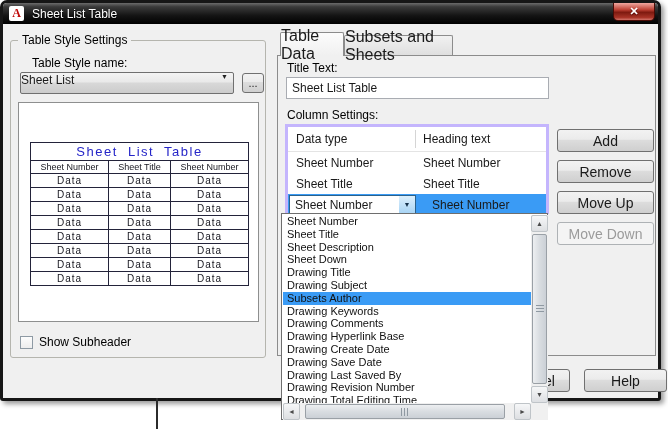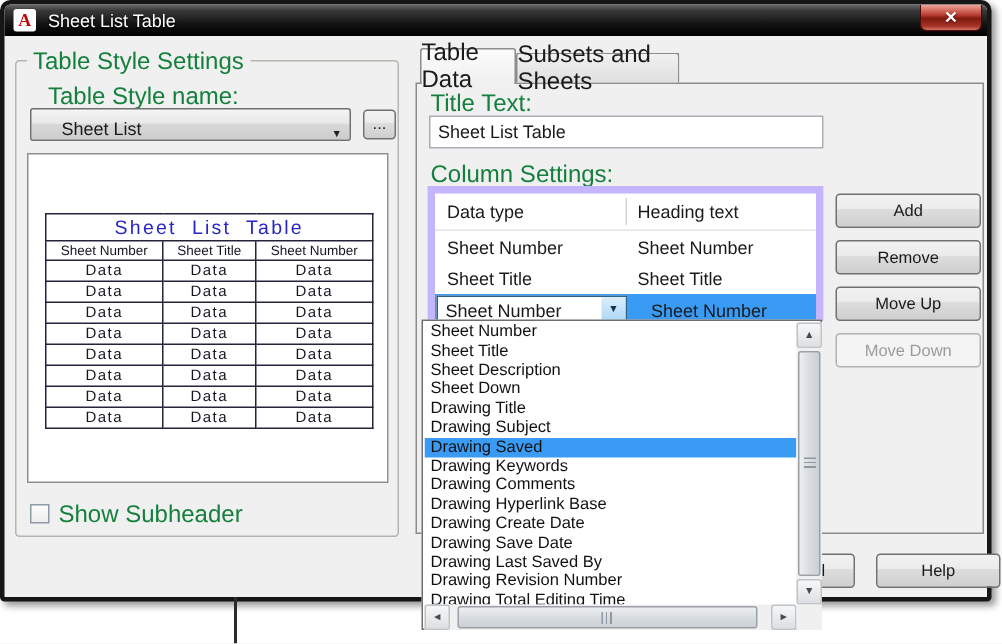--- a/index.html
+++ b/index.html
@@ -4,21 +4,21 @@
 <style>
   :root{
     --sel:#3A9BF5;
     --ptitle:#2525C8;
     --closered:#BC3F32;
   }
   *{margin:0;padding:0;box-sizing:border-box;font-family:"Liberation Sans",sans-serif;}
   html,body{width:668px;height:429px;}
   body{position:relative;background:#ffffff;overflow:hidden;}
   .abs{position:absolute;}
-  .lbl{font-size:16px;color:#15803d;white-space:nowrap;z-index:10;}
+  .lbl{font-size:12px;color:#000000;white-space:nowrap;z-index:10;}
 
   
   .dlg{left:0;top:0;width:661px;height:401px;background:#F0F0F0;border:3px solid #161616;
        border-radius:7px 7px 3px 3px;box-shadow:3px 3px 5px rgba(0,0,0,.4);z-index:1;}
   .titlebar{left:3px;top:3px;width:655px;height:21px;z-index:10;
        background:linear-gradient(180deg,#6b6b6b 0%,#3a3a3a 18%,#141414 60%,#000 100%);
        border-radius:4px 4px 0 0;display:flex;align-items:center;}
   .logo{width:15px;height:15px;margin-left:6px;background:#fff;border-radius:2px;
        display:flex;align-items:center;justify-content:center;
        color:#C00A0A;font-weight:bold;font-size:12px;font-family:"Liberation Serif",serif;}
@@ -29,23 +29,23 @@
        display:flex;align-items:center;justify-content:center;}
   .closebtn span{color:#fff;font-size:11px;font-weight:bold;text-shadow:0 1px 1px #500;}
 
   
   .groupbox{left:10px;top:40px;width:256px;height:318px;border:1px solid #B5B5AE;border-radius:3px;z-index:5;}
   .grouplabel{left:18px;top:33px;background:#F0F0F0;padding:0 4px;z-index:10;}
 
   
   .combo{left:20px;top:72px;width:214px;height:22px;z-index:10;cursor:pointer;
        background:linear-gradient(180deg,#F4F4F4 0%,#E9E9E9 45%,#D8D8D8 50%,#CCCCCC 100%);
-       border:1px solid #707070;border-radius:2px;display:flex;align-items:flex-end;font-size:12px;color:#1a1a1a;padding-left:20px;}
+       border:1px solid #707070;border-radius:2px;display:flex;align-items:flex-start;font-size:12px;color:#1a1a1a;padding-left:0;}
   .combo .arrow{margin-left:auto;width:17px;text-align:center;font-size:7px;color:#222;}
-  .winbtn{z-index:10;cursor:pointer;font-size:11px;color:#1a1a1a;
+  .winbtn{z-index:10;cursor:pointer;font-size:14px;color:#1a1a1a;
        background:linear-gradient(180deg,#F2F2F2 0%,#EBEBEB 45%,#DDDDDD 46%,#CFCFCF 100%);
        border:1px solid #707070;border-radius:3px;display:flex;align-items:center;justify-content:center;}
   .winbtn.disabled{background:#F4F4F4;border-color:#AEB2B5;color:#9B9B9B;cursor:default;}
   .browse{left:242px;top:73px;width:22px;height:20px;font-size:11px;}
 
   
   .preview{left:18px;top:102px;width:241px;height:220px;background:#fff;border:1px solid #8E8F8F;z-index:10;}
   .ptable{position:absolute;left:11px;top:39px;border-collapse:collapse;
        font-family:"DejaVu Sans Mono",monospace;color:#16161F;}
   .ptable td{border:1px solid #23233A;text-align:center;padding:0;}
@@ -61,21 +61,21 @@
   .tab{position:absolute;display:flex;align-items:center;justify-content:center;font-size:16px;color:#1a1a1a;
        border:1px solid #8C8C8C;border-bottom:none;border-radius:2px 2px 0 0;cursor:pointer;}
   .tab.active{left:280px;top:32px;width:64px;height:24px;z-index:12;background:linear-gradient(180deg,#FCFCFC,#F0F0F0);}
   .tab.inactive{left:344px;top:35px;width:109px;height:20px;z-index:12;background:linear-gradient(180deg,#F1F1F1,#DFDFDF);}
   .tabframe{left:277px;top:55px;width:379px;height:301px;border:1px solid #8C8C8C;background:#F0F0F0;z-index:4;}
 
   .textinput{left:286px;top:77px;width:263px;height:22px;z-index:10;background:#fff;
        border:1px solid #A9ACB2;font-size:12px;color:#1a1a1a;padding-left:5px;}
 
   
-  .cstable{left:285px;top:124px;width:264px;height:90px;background:#fff;border:5px solid #c4b5fd;z-index:10;}
+  .cstable{left:285px;top:124px;width:264px;height:90px;background:#fff;border:3px solid #c4b5fd;z-index:10;}
   .cs-header{position:relative;height:25px;display:flex;align-items:center;font-size:12px;color:#1a1a1a;
        border-bottom:1px solid #E4E4E4;}
   .cs-h1{padding-left:8px;width:127px;}
   .cs-h2{padding-left:8px;}
   .cs-sep{position:absolute;left:127px;top:3px;bottom:3px;width:1px;background:#D5D5D5;}
   .cs-row{height:21px;display:flex;align-items:center;font-size:12px;color:#1a1a1a;cursor:pointer;}
   .cs-c1{padding-left:8px;width:135px;}
   .cs-row.sel{background:var(--sel);position:relative;}
   .combo2{position:absolute;left:1px;top:1px;width:127px;height:19px;background:#fff;
        border:1px solid #2C628B;display:flex;align-items:center;font-size:12px;padding-left:5px;cursor:pointer;}
@@ -230,21 +230,21 @@
 <div class="abs winbtn footbtn" style="left:584px;width:83px;">Help</div>
 
 <div class="abs ddlist">
   <div class="dd-items" id="dd-items">
       <div class="dd-item">Sheet Number</div>
       <div class="dd-item">Sheet Title</div>
       <div class="dd-item">Sheet Description</div>
       <div class="dd-item">Sheet Down</div>
       <div class="dd-item">Drawing Title</div>
       <div class="dd-item">Drawing Subject</div>
-      <div class="dd-item hl">Drawing Saved</div>
+      <div class="dd-item hl">Subsets Author</div>
       <div class="dd-item">Drawing Keywords</div>
       <div class="dd-item">Drawing Comments</div>
       <div class="dd-item">Drawing Hyperlink Base</div>
       <div class="dd-item">Drawing Create Date</div>
       <div class="dd-item">Drawing Save Date</div>
       <div class="dd-item">Drawing Last Saved By</div>
       <div class="dd-item">Drawing Revision Number</div>
       <div class="dd-item">Drawing Total Editing Time</div>
     </div>
   <div class="sbv">

